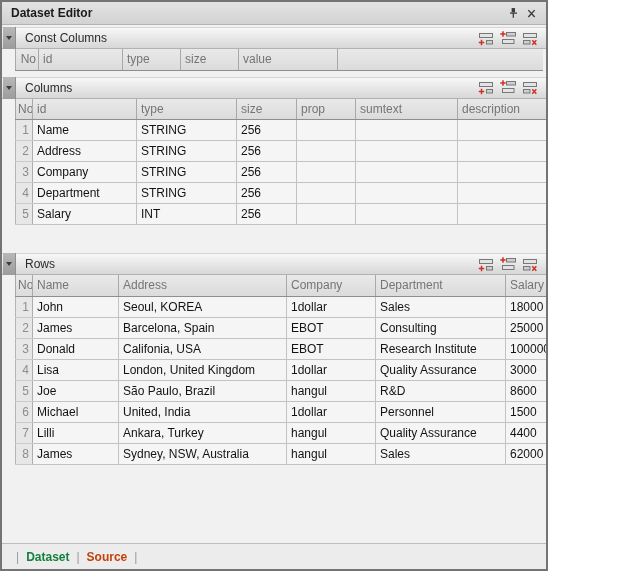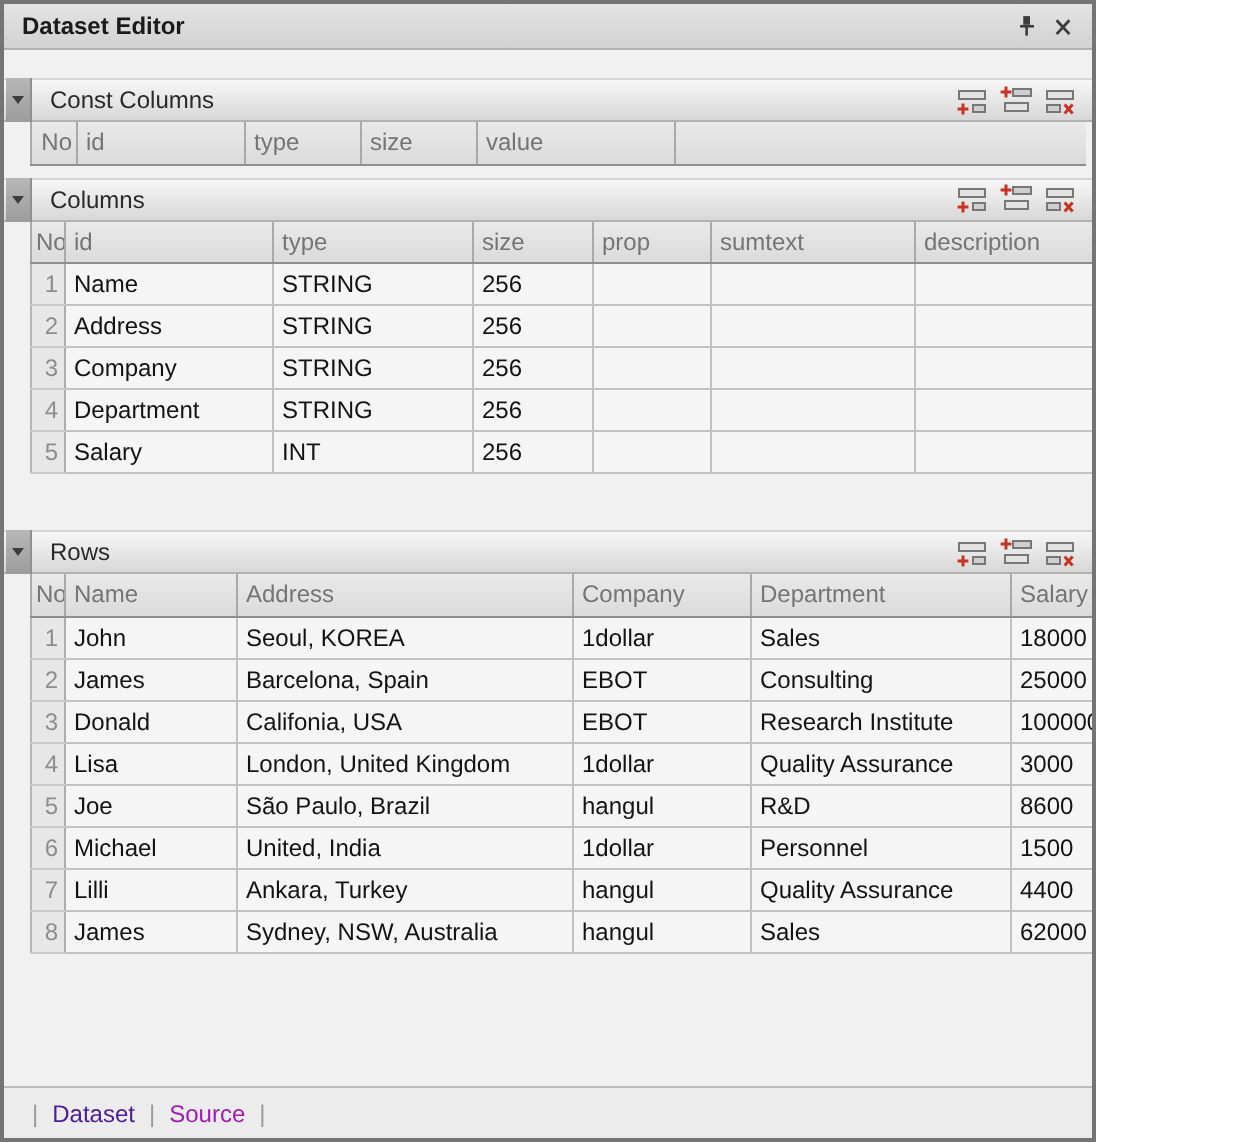--- a/index.html
+++ b/index.html
@@ -21,21 +21,21 @@
     background:linear-gradient(#e3e3e3,#d2d2d2);
     border-bottom:1px solid #b3b3b3;
     display:flex; align-items:center;
     padding:0 6px 0 9px;
   }
   .titlebar .title { font-weight:bold; color:#1b1b1b; }
   .titlebar .spacer { flex:1; }
   .win-btn { width:18px; height:18px; display:flex; align-items:center; justify-content:center; cursor:default; }
 
   
-  .content { flex:1 1 auto; display:flex; flex-direction:column; background:#f1f1f1; padding-top:13px; }
+  .content { flex:1 1 auto; display:flex; flex-direction:column; background:#f1f1f1; padding-top:1px; }
 
   .section { margin-top:1px; }
   .section.gap-sm { margin-bottom:5px; }
   .section.gap-lg { margin-bottom:27px; }
 
   .section-header {
     height:22px;
     background:linear-gradient(#f7f7f7,#d7d7d7);
     border-top:1px solid #d6d6d6;
     border-bottom:1px solid #b2b2b2;
@@ -95,22 +95,22 @@
   
   .footer {
     flex:0 0 26px; margin-top:auto;
     background:#ececec;
     border-top:1px solid #bdbdbd;
     display:flex; align-items:center;
     padding-left:7px;
   }
   .footer .sep { color:#9a9a9a; padding:0 7px; }
   .tab { background:none; border:none; font-family:inherit; font-size:12px; padding:0; }
-  .tab.active { font-weight:normal; color:#4c1d95; }
-  .tab.inactive { color:#a21caf; }
+  .tab.active { font-weight:bold; color:#15803d; }
+  .tab.inactive { color:#c2410c;font-weight:bold; }
 </style>
 </head>
 <body>
 
 <div class="window">
 
   <div class="titlebar">
     <span class="title">Dataset Editor</span>
     <span class="spacer"></span>
     <span class="win-btn">

